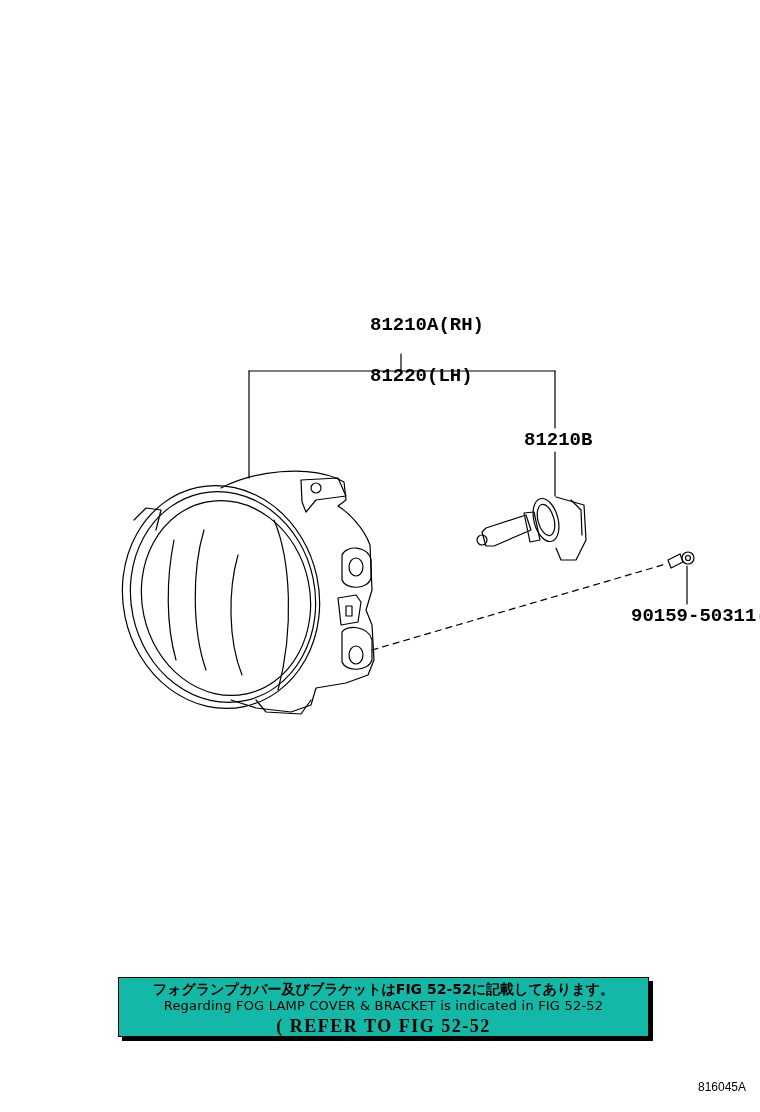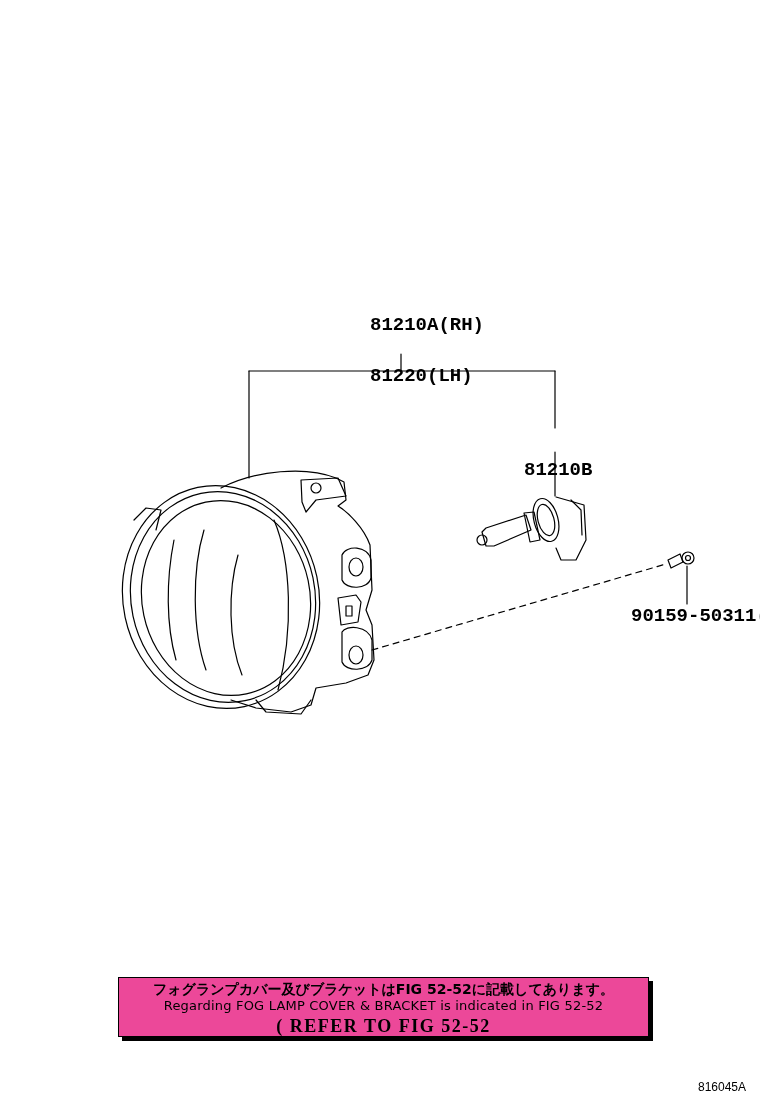--- a/index.html
+++ b/index.html
@@ -13,21 +13,21 @@
       color: #000;
       letter-spacing: 0px;
       white-space: nowrap;
       line-height: 20px;
     }
     .note-box {
       position: absolute;
       left: 102px; top: 977px;
       width: 529px; height: 58px;
       border: 1px solid #000;
-      background: #ec4899;
+      background: #14b8a6;
       box-shadow: 4px 4px 0 #000;
       font-family: "DejaVu Sans", sans-serif;
       color: #000;
       text-align: center;
     }
     .note-line { position: absolute; left: 0; right: 0; white-space: nowrap; }
     .note-jp { top: 3px; font-size: 14px; font-weight: bold; }
     .note-en { top: 20px; font-size: 13px; letter-spacing: 0.2px; }
     .note-ref { top: 38px; font-size: 18px; font-family: "Liberation Serif", "DejaVu Serif", serif; font-weight: bold; letter-spacing: 1.5px; }
     .figure-id {
@@ -93,21 +93,21 @@
       <g>
         <path d="M652 560 L664 554 L667 562 L655 568 Z"></path>
         <circle cx="672" cy="558" r="6"></circle>
         <circle cx="672" cy="558" r="2.5"></circle>
       </g>
     </g>
   </svg>
 
   <div class="part-label" style="left:354px; top:315px;">81210A(RH)</div>
   <div class="part-label" style="left:354px; top:334px;margin-top:32px;">81220(LH)</div>
-  <div class="part-label" style="left:508px; top:430px;margin-top:30px;">81210B</div>
+  <div class="part-label" style="left:508px; top:430px;">81210B</div>
   <div class="part-label" style="left:615px; top:606px;">90159-50311(4)</div>
 
   <div class="note-box">
     <div class="note-line note-jp">フォグランプカバー及びブラケットはFIG 52-52に記載してあります。</div>
     <div class="note-line note-en">Regarding FOG LAMP COVER &amp; BRACKET is indicated in FIG 52-52</div>
     <div class="note-line note-ref">(  REFER TO FIG 52-52</div>
   </div>
 
   <div class="figure-id">816045A</div>
 </div>

